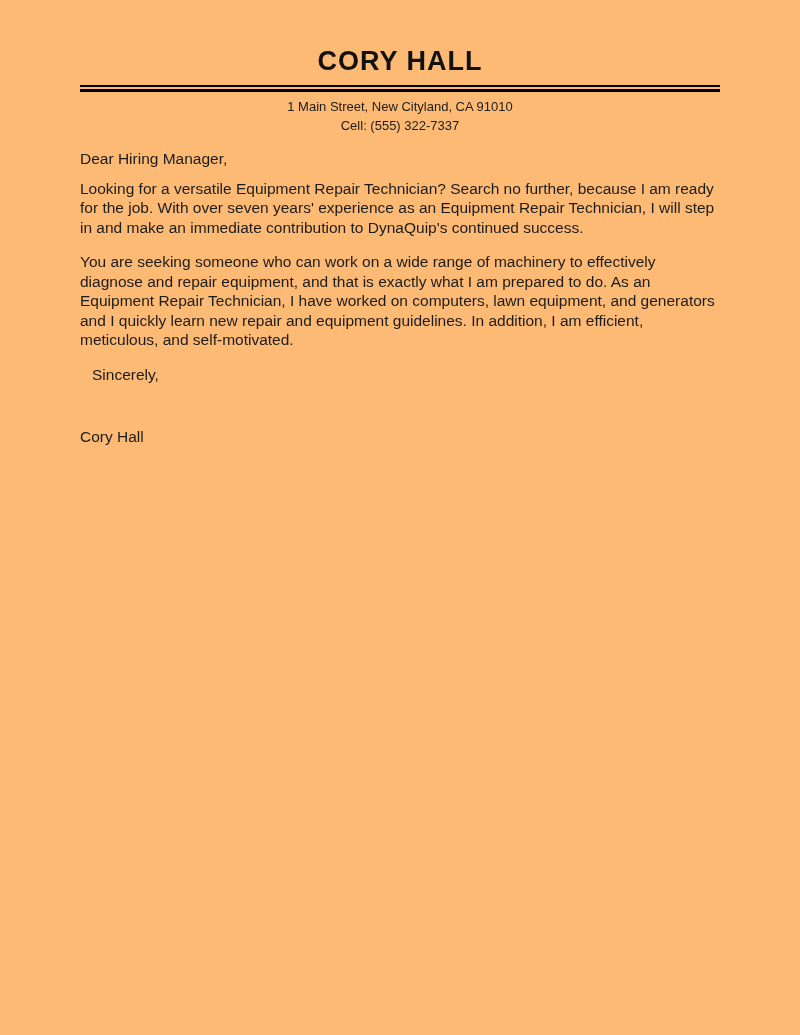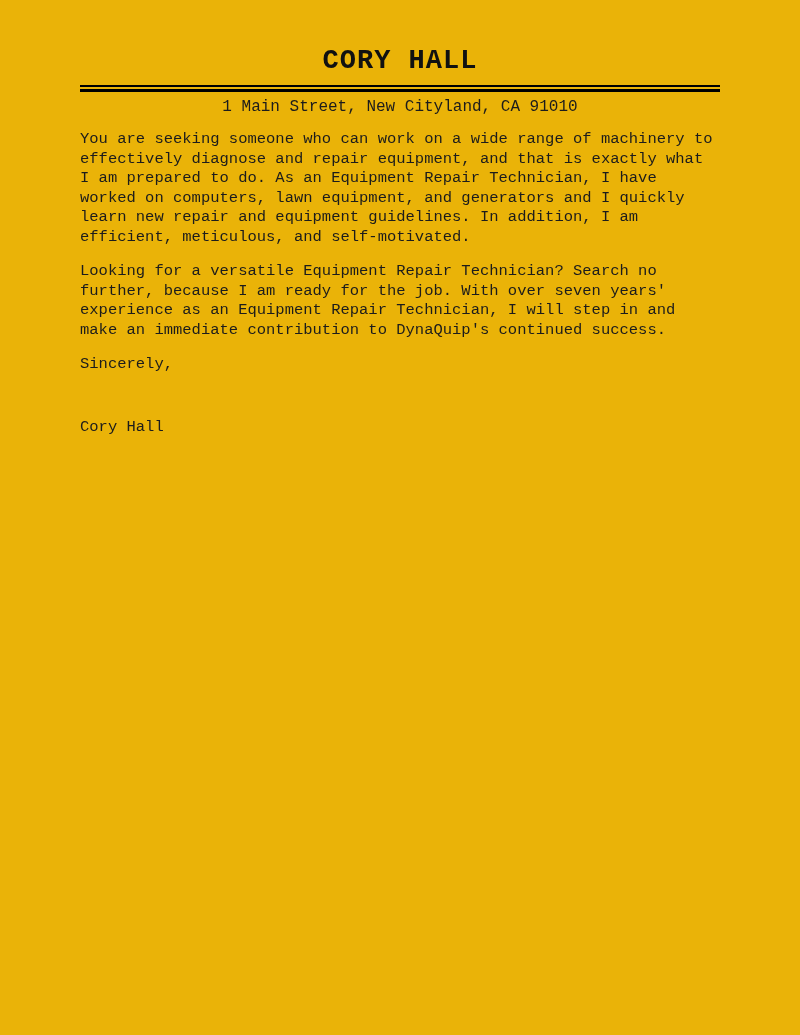--- a/index.html
+++ b/index.html
@@ -4,23 +4,23 @@
 <style>
   html, body {
     margin: 0;
     padding: 0;
     background: #ffffff;
   }
   .page {
     position: relative;
     width: 800px;
     height: 1035px;
-    background: #eab308;
+    background: #fdba74;
     color: #1c1c1c;
-    font-family: Liberation Mono, monospace;
+    font-family: Liberation Sans, sans-serif;
     box-sizing: border-box;
     padding: 44px 80px 8px 80px;
     overflow: hidden;
   }
   .letter-name {
     margin: 0;
     text-align: center;
     font-size: 27px;
     font-weight: bold;
     letter-spacing: 1px;
@@ -30,64 +30,66 @@
   .double-rule {
     margin-top: 7px;
     height: 2px;              
     border-top: 2px solid #000000;
     border-bottom: 3px solid #000000;
     width: 100%;
   }
   .contact-block {
     margin-top: 6px;
     text-align: center;
-    font-size: 16px;
+    font-size: 13px;
     line-height: 18px;
     color: #1c1c1c;
   }
   .contact-line {
     margin: 0 0 1px 0;
   }
   .body-block {
     margin-top: 14px;
     font-size: 15.5px;
     line-height: 19.5px;
     text-align: left;
   }
   .salutation {
     margin: 0 0 10px 0;
   }
   .para {
     margin: 0 0 15px 0;
   }
   .closing {
-    margin: 0;
+    margin: 12px;
   }
   .signature {
     margin: 43px 0 0 0;
   }
 </style>
 </head>
 <body>
 
 <div class="page">
 
   <h1 class="letter-name">CORY HALL</h1>
 
   <div class="double-rule"></div>
 
   <div class="contact-block">
     <p class="contact-line">1 Main Street, New Cityland, CA 91010</p>
+    <p class="contact-line">Cell: (555) 322-7337</p>
   </div>
 
   <div class="body-block">
+    <p class="salutation">Dear Hiring Manager,</p>
+
+    <p class="para">Looking for a versatile Equipment Repair Technician? Search no further, because I am ready for the job. With over seven years' experience as an Equipment Repair Technician, I will step in and make an immediate contribution to DynaQuip's continued success.</p>
 
     <p class="para">You are seeking someone who can work on a wide range of machinery to effectively diagnose and repair equipment, and that is exactly what I am prepared to do. As an Equipment Repair Technician, I have worked on computers, lawn equipment, and generators and I quickly learn new repair and equipment guidelines. In addition, I am efficient, meticulous, and self-motivated.</p>
-
-    <p class="para">Looking for a versatile Equipment Repair Technician? Search no further, because I am ready for the job. With over seven years' experience as an Equipment Repair Technician, I will step in and make an immediate contribution to DynaQuip's continued success.</p>
 
 
     <p class="closing">Sincerely,</p>
 
     <p class="signature">Cory Hall</p>
   </div>
 
 </div>
 
 </body></html>

